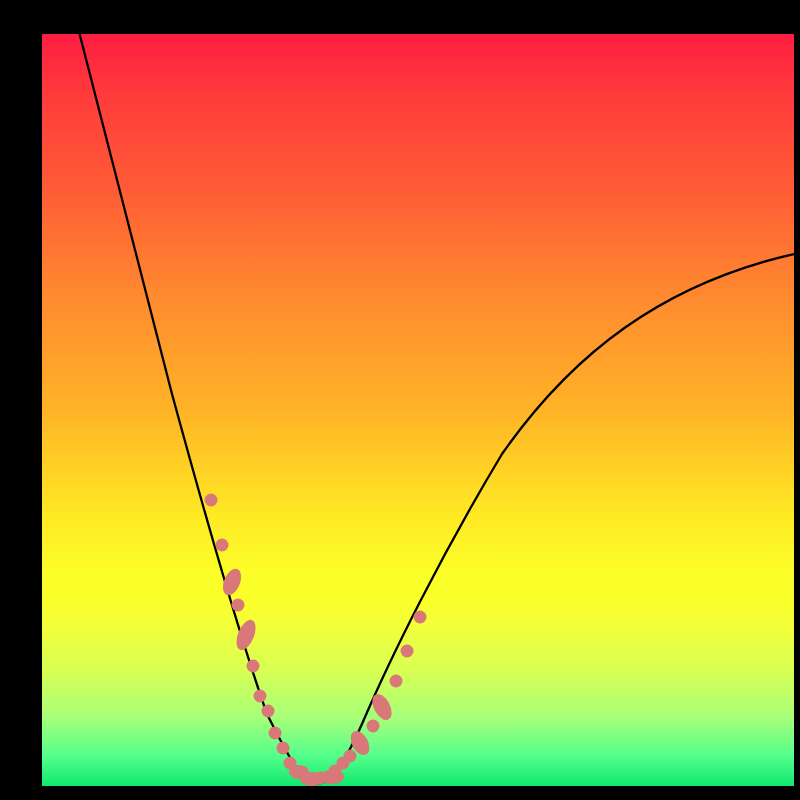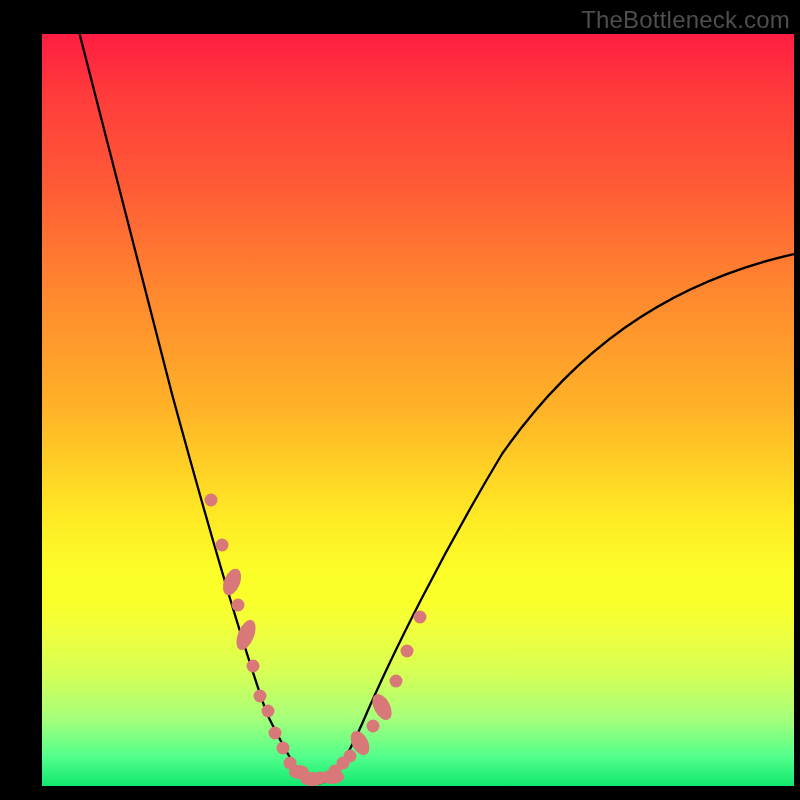--- a/index.html
+++ b/index.html
@@ -93,14 +93,13 @@
         <circle cx="308" cy="722" r="6.5"></circle>
         <ellipse cx="318" cy="709" rx="8" ry="13" transform="rotate(-28 318 709)"></ellipse>
         <circle cx="331" cy="692" r="6.5"></circle>
         <ellipse cx="340" cy="673" rx="8" ry="14" transform="rotate(-28 340 673)"></ellipse>
         <circle cx="354" cy="647" r="6.5"></circle>
         <circle cx="365" cy="617" r="6.5"></circle>
         <circle cx="378" cy="583" r="6.5"></circle>
       </g>
     </svg>
   </div>
-  <div class="watermark">TheBottleneck.com</div>
 </div>
 
 </body></html>

